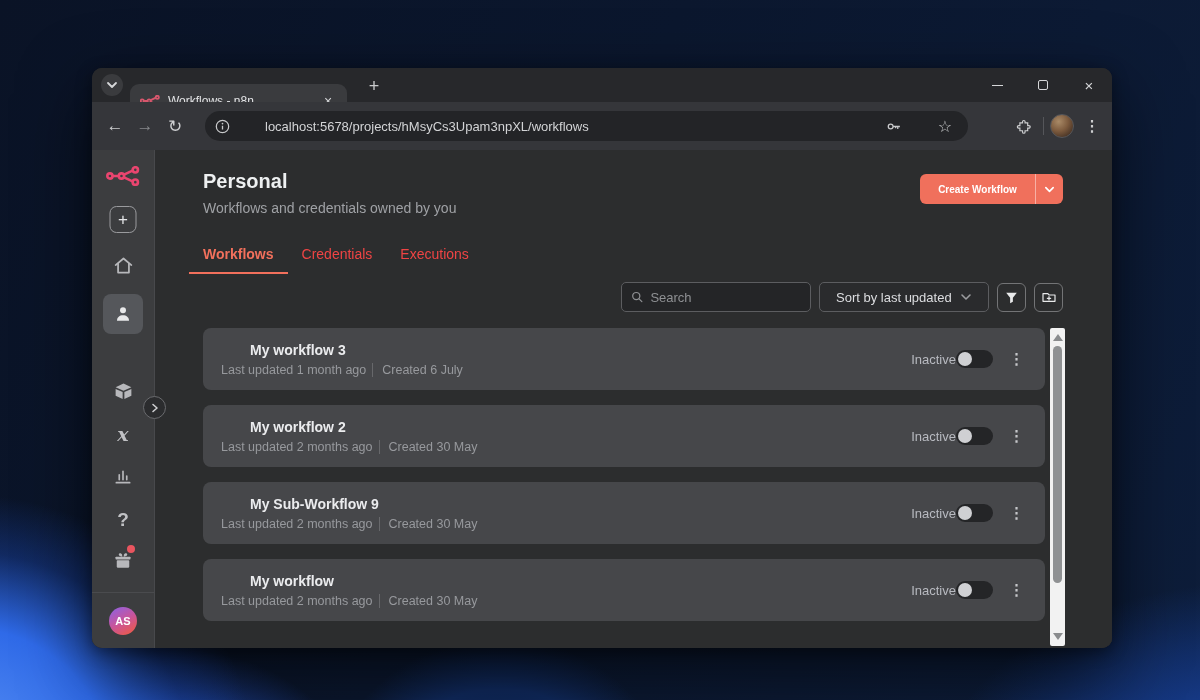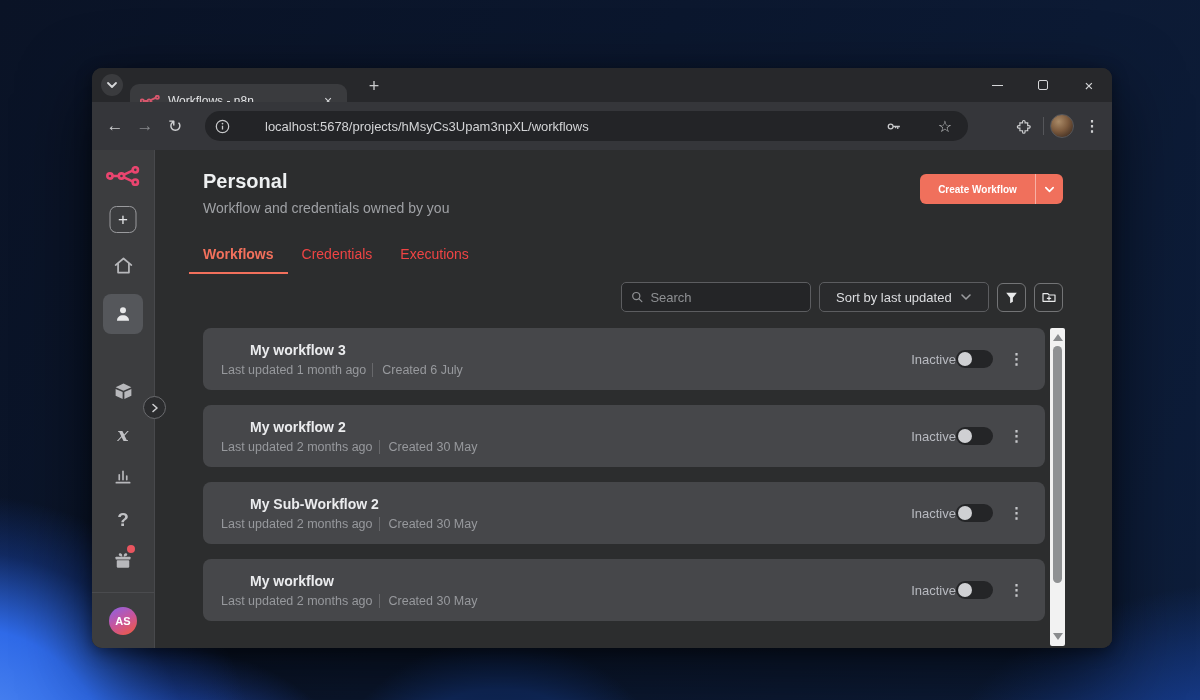--- a/index.html
+++ b/index.html
@@ -256,21 +256,21 @@
     </div>
 
     <div class="sidebar-expand">
       <svg width="10" height="10" viewBox="0 0 10 10">
           <polyline points="3,1.5 7,5 3,8.5" fill="none" stroke="#cfd0d2" stroke-width="1.6" stroke-linecap="round" stroke-linejoin="round"></polyline>
         </svg>
     </div>
 
     <div class="app-main">
       <div class="page-title">Personal</div>
-      <div class="page-subtitle">Workflow and credentials owned by you</div>
+      <div class="page-subtitle">Workflows and credentials owned by you</div>
 
       <div class="create-group">
         <div class="create-main">Create Workflow</div>
         <div class="create-caret">
           <svg width="11" height="11" viewBox="0 0 12 12">
               <polyline points="2,4 6,8 10,4" fill="none" stroke="#fff" stroke-width="1.8" stroke-linecap="round" stroke-linejoin="round"></polyline>
             </svg>
         </div>
       </div>
 
@@ -333,21 +333,21 @@
     <div class="wf-right">
       <span class="wf-status">Inactive</span>
       <span class="toggle">
                 <span class="toggle-knob"></span>
               </span>
       <span class="wf-menu">⋮</span>
     </div>
   </div>
           <div class="wf-card">
     <div class="wf-info">
-      <div class="wf-title">My Sub-Workflow 2</div>
+      <div class="wf-title">My Sub-Workflow 9</div>
       <div class="wf-meta">
         <span>Last updated 2 months ago</span><span class="wf-created">Created 30 May</span>
       </div>
     </div>
     <div class="wf-right">
       <span class="wf-status">Inactive</span>
       <span class="toggle">
                 <span class="toggle-knob"></span>
               </span>
       <span class="wf-menu">⋮</span>

